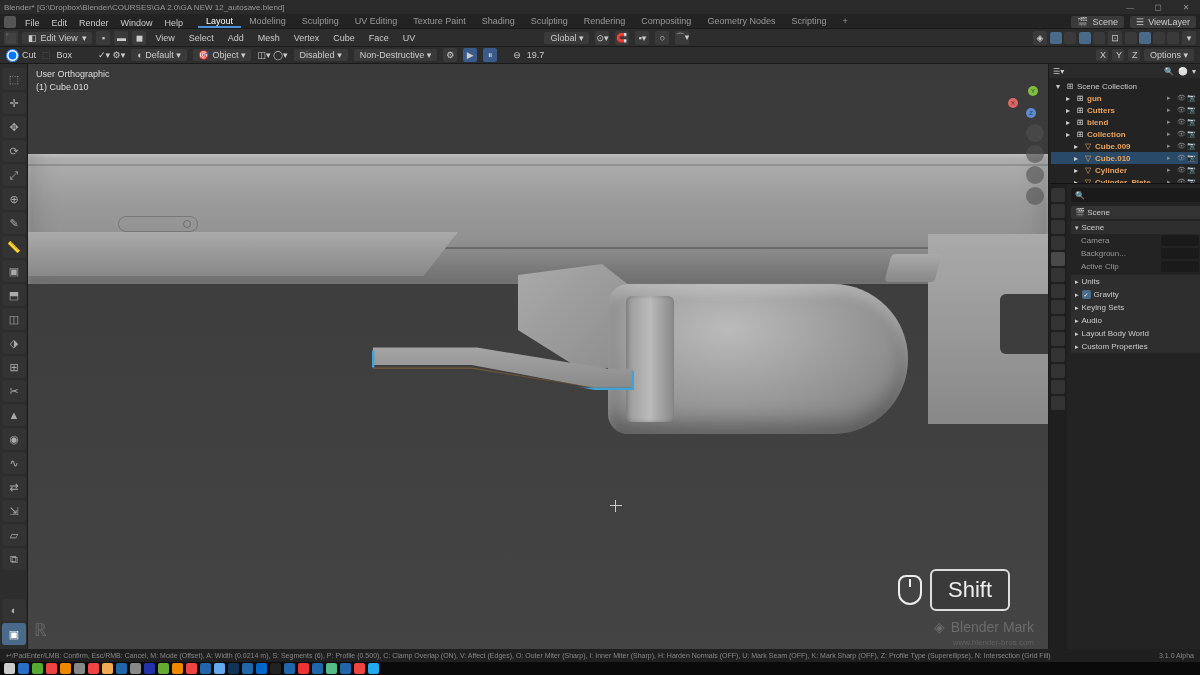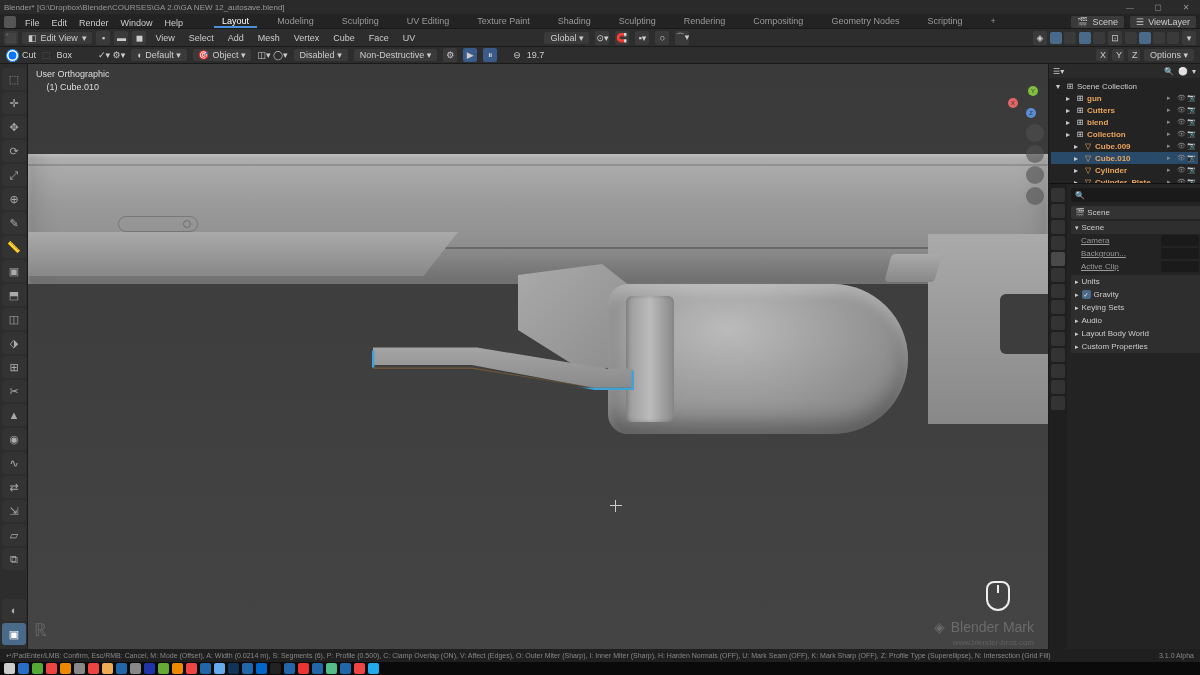--- a/index.html
+++ b/index.html
@@ -7,21 +7,21 @@
 
 
 .titlebar { height: 14px; background: #2a2a2a; display: flex; justify-content: space-between; align-items: center; padding: 0 4px; font-size: 8px; color: #999; }
 .titlebar-right { display: flex; gap: 8px; }
 .win-btn { width: 20px; text-align: center; cursor: pointer; }
 
 
 .menubar { height: 14px; background: #232323; display: flex; align-items: flex-end; padding: 0 4px; gap: 2px; font-size: 9px; }
 .menubar .logo { width: 12px; height: 12px; background: #555; border-radius: 2px; margin-right: 2px; }
 .menu-item { padding: 0 5px; cursor: pointer; color: #ccc; }
-.workspace-tabs { display: flex; margin-left: 24px; gap: 12px; }
+.workspace-tabs { display: flex; margin-left: 8px; gap: 0; }
 .ws-tab { padding: 0 8px; color: #999; cursor: pointer; border-bottom: 2px solid transparent; }
 .ws-tab.active { color: #fff; border-bottom: 2px solid #4a90d9; }
 .menubar-right { margin-left: auto; display: flex; align-items: center; gap: 6px; }
 .scene-box { background: #3a3a3a; padding: 1px 6px; border-radius: 2px; display: flex; align-items: center; gap: 4px; }
 
 
 .toolbar1 { height: 18px; background: #2d2d2d; display: flex; align-items: center; padding: 0 4px; gap: 4px; font-size: 9px; border-top: 1px solid #1a1a1a; }
 .toolbar1 .mode-select { background: #3a3a3a; padding: 1px 6px; border-radius: 2px; display: flex; align-items: center; gap: 4px; }
 .tb-btn { background: #3a3a3a; padding: 1px 4px; border-radius: 2px; cursor: pointer; color: #ccc; }
 .tb-btn.icon { width: 14px; height: 14px; display: flex; align-items: center; justify-content: center; }
@@ -39,21 +39,21 @@
 
 
 .main-area { position: absolute; top: 64px; bottom: 26px; left: 0; right: 0; display: flex; }
 
 
 .left-tools { width: 28px; background: #2d2d2d; display: flex; flex-direction: column; gap: 2px; padding: 4px 2px; border-right: 1px solid #1a1a1a; }
 .tool-icon { width: 24px; height: 22px; background: #333; border-radius: 3px; cursor: pointer; display: flex; align-items: center; justify-content: center; color: #aaa; font-size: 11px; }
 .tool-icon.active { background: #4a6a8a; color: #fff; }
 
 
-.viewport { flex: 1; background: #3d3d3d; position: relative; overflow: hidden; text-align: center; }
+.viewport { flex: 1; background: #3d3d3d; position: relative; overflow: hidden; }
 .viewport-info { position: absolute; top: 4px; left: 8px; font-size: 9px; color: #ddd; line-height: 1.4; }
 .viewport-gizmo { position: absolute; top: 18px; right: 8px; width: 32px; height: 32px; }
 .gizmo-circle { position: absolute; width: 10px; height: 10px; border-radius: 50%; font-size: 6px; display: flex; align-items: center; justify-content: center; color: #333; }
 .gizmo-x { background: #e06666; top: 16px; right: 22px; }
 .gizmo-y { background: #7fbf3f; top: 4px; right: 2px; }
 .gizmo-z { background: #5b8dd6; top: 26px; right: 4px; }
 .viewport-side-icons { position: absolute; top: 60px; right: 4px; display: flex; flex-direction: column; gap: 3px; }
 .side-icon { width: 18px; height: 18px; background: rgba(80,80,80,.6); border-radius: 50%; cursor: pointer; }
 
 
@@ -85,21 +85,21 @@
 .prop-tab { width: 14px; height: 14px; background: #333; border-radius: 2px; cursor: pointer; }
 .prop-tab.active { background: #4a4a4a; }
 .prop-body { flex: 1; padding: 4px; font-size: 8px; }
 .prop-search { height: 14px; background: #1a1a1a; border-radius: 3px; margin-bottom: 4px; display: flex; align-items: center; padding: 0 4px; gap: 4px; }
 .prop-search input { background: transparent; border: none; color: #ccc; font-size: 8px; flex: 1; outline: none; }
 .prop-header { background: #333; padding: 2px 4px; margin-bottom: 2px; border-radius: 2px; }
 .prop-section { margin-bottom: 2px; }
 .prop-sec-head { background: #2e2e2e; padding: 2px 4px; cursor: pointer; display: flex; align-items: center; gap: 3px; }
 .prop-sec-head .arrow { font-size: 7px; }
 .prop-row { display: flex; align-items: center; padding: 1px 4px 1px 10px; gap: 4px; }
-.prop-label { flex: 1; color: #999; text-decoration: underline; }
+.prop-label { flex: 1; color: #999; }
 .prop-field { width: 38px; height: 11px; background: #1a1a1a; border-radius: 2px; }
 .checkbox { width: 9px; height: 9px; background: #4a6a8a; border-radius: 2px; display: flex; align-items: center; justify-content: center; font-size: 6px; color: #fff; }
 
 
 .statusbar { position: absolute; bottom: 13px; left: 0; right: 0; height: 13px; background: #1f1f1f; display: flex; align-items: center; padding: 0 6px; font-size: 7px; color: #888; gap: 8px; }
 .statusbar-right { margin-left: auto; }
 
 
 .taskbar { position: absolute; bottom: 0; left: 0; right: 0; height: 13px; background: #0a0a0a; display: flex; align-items: center; padding: 0 4px; gap: 3px; }
 .task-icon { width: 11px; height: 11px; border-radius: 2px; }
@@ -307,20 +307,21 @@
     </div>
     <div class="viewport-side-icons">
       <div class="side-icon"></div>
       <div class="side-icon"></div>
       <div class="side-icon"></div>
       <div class="side-icon"></div>
     </div>
 
     <div class="key-overlay">
       <div class="mouse-icon"></div>
+      <div class="key-box">Shift</div>
     </div>
     <div class="watermark">◈ <span>Blender Mark</span></div>
     <div class="watermark-sub">www.blender-bros.com</div>
     <div class="watermark-left">ℝ</div>
   </div>
 
   <div class="right-panel">
     <div class="outliner">
       <div class="outliner-header">
         <span>☰▾</span>

